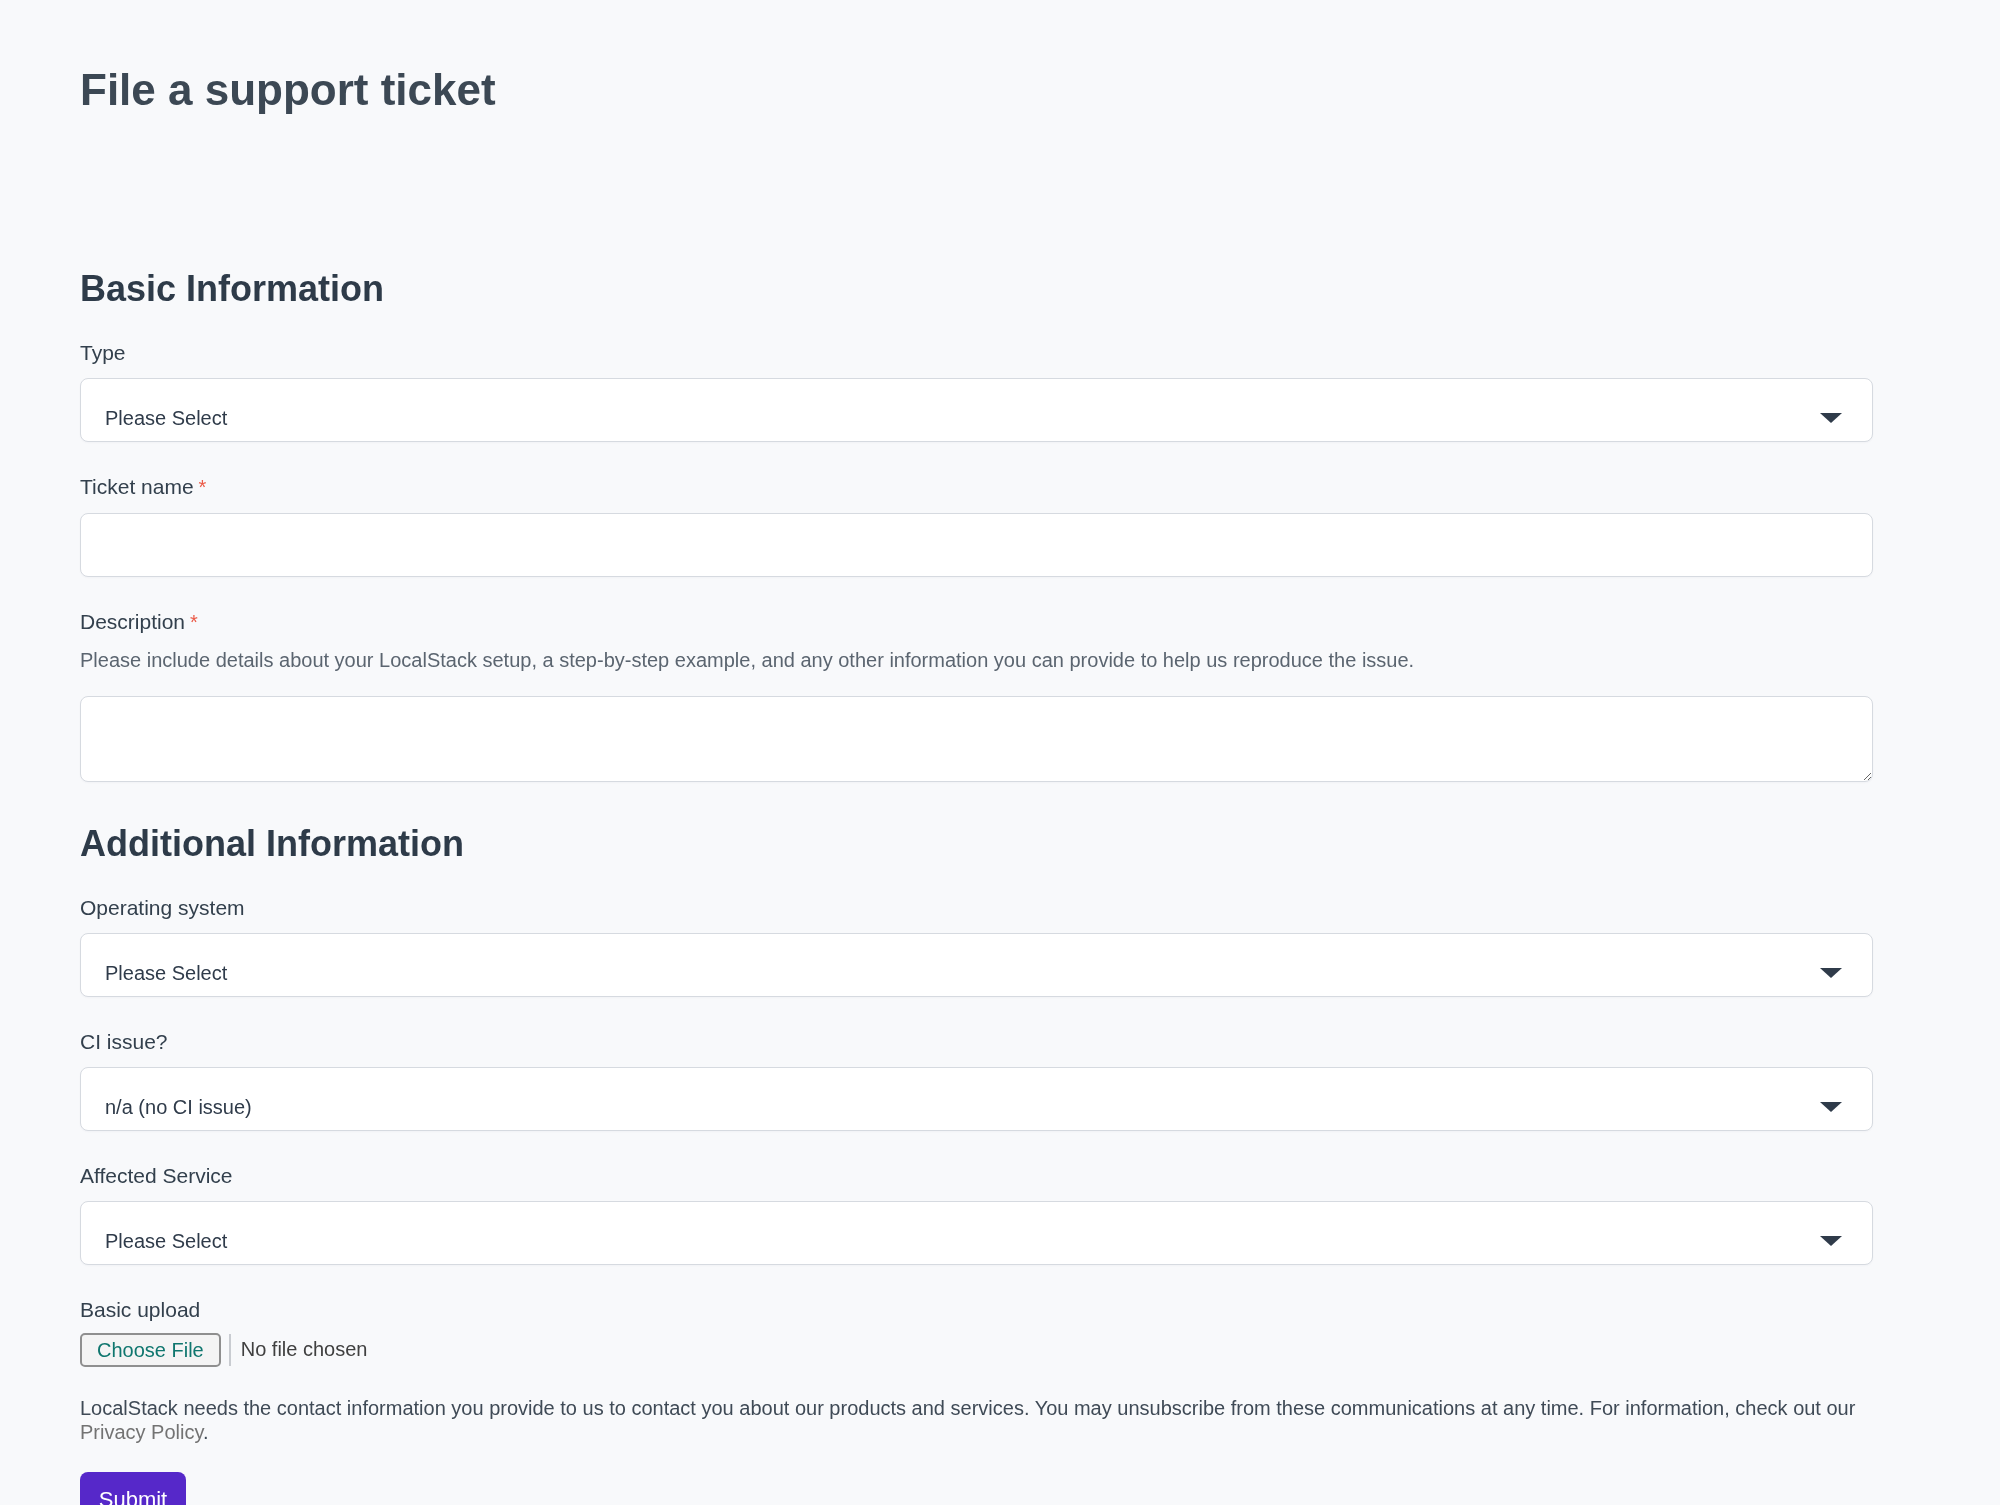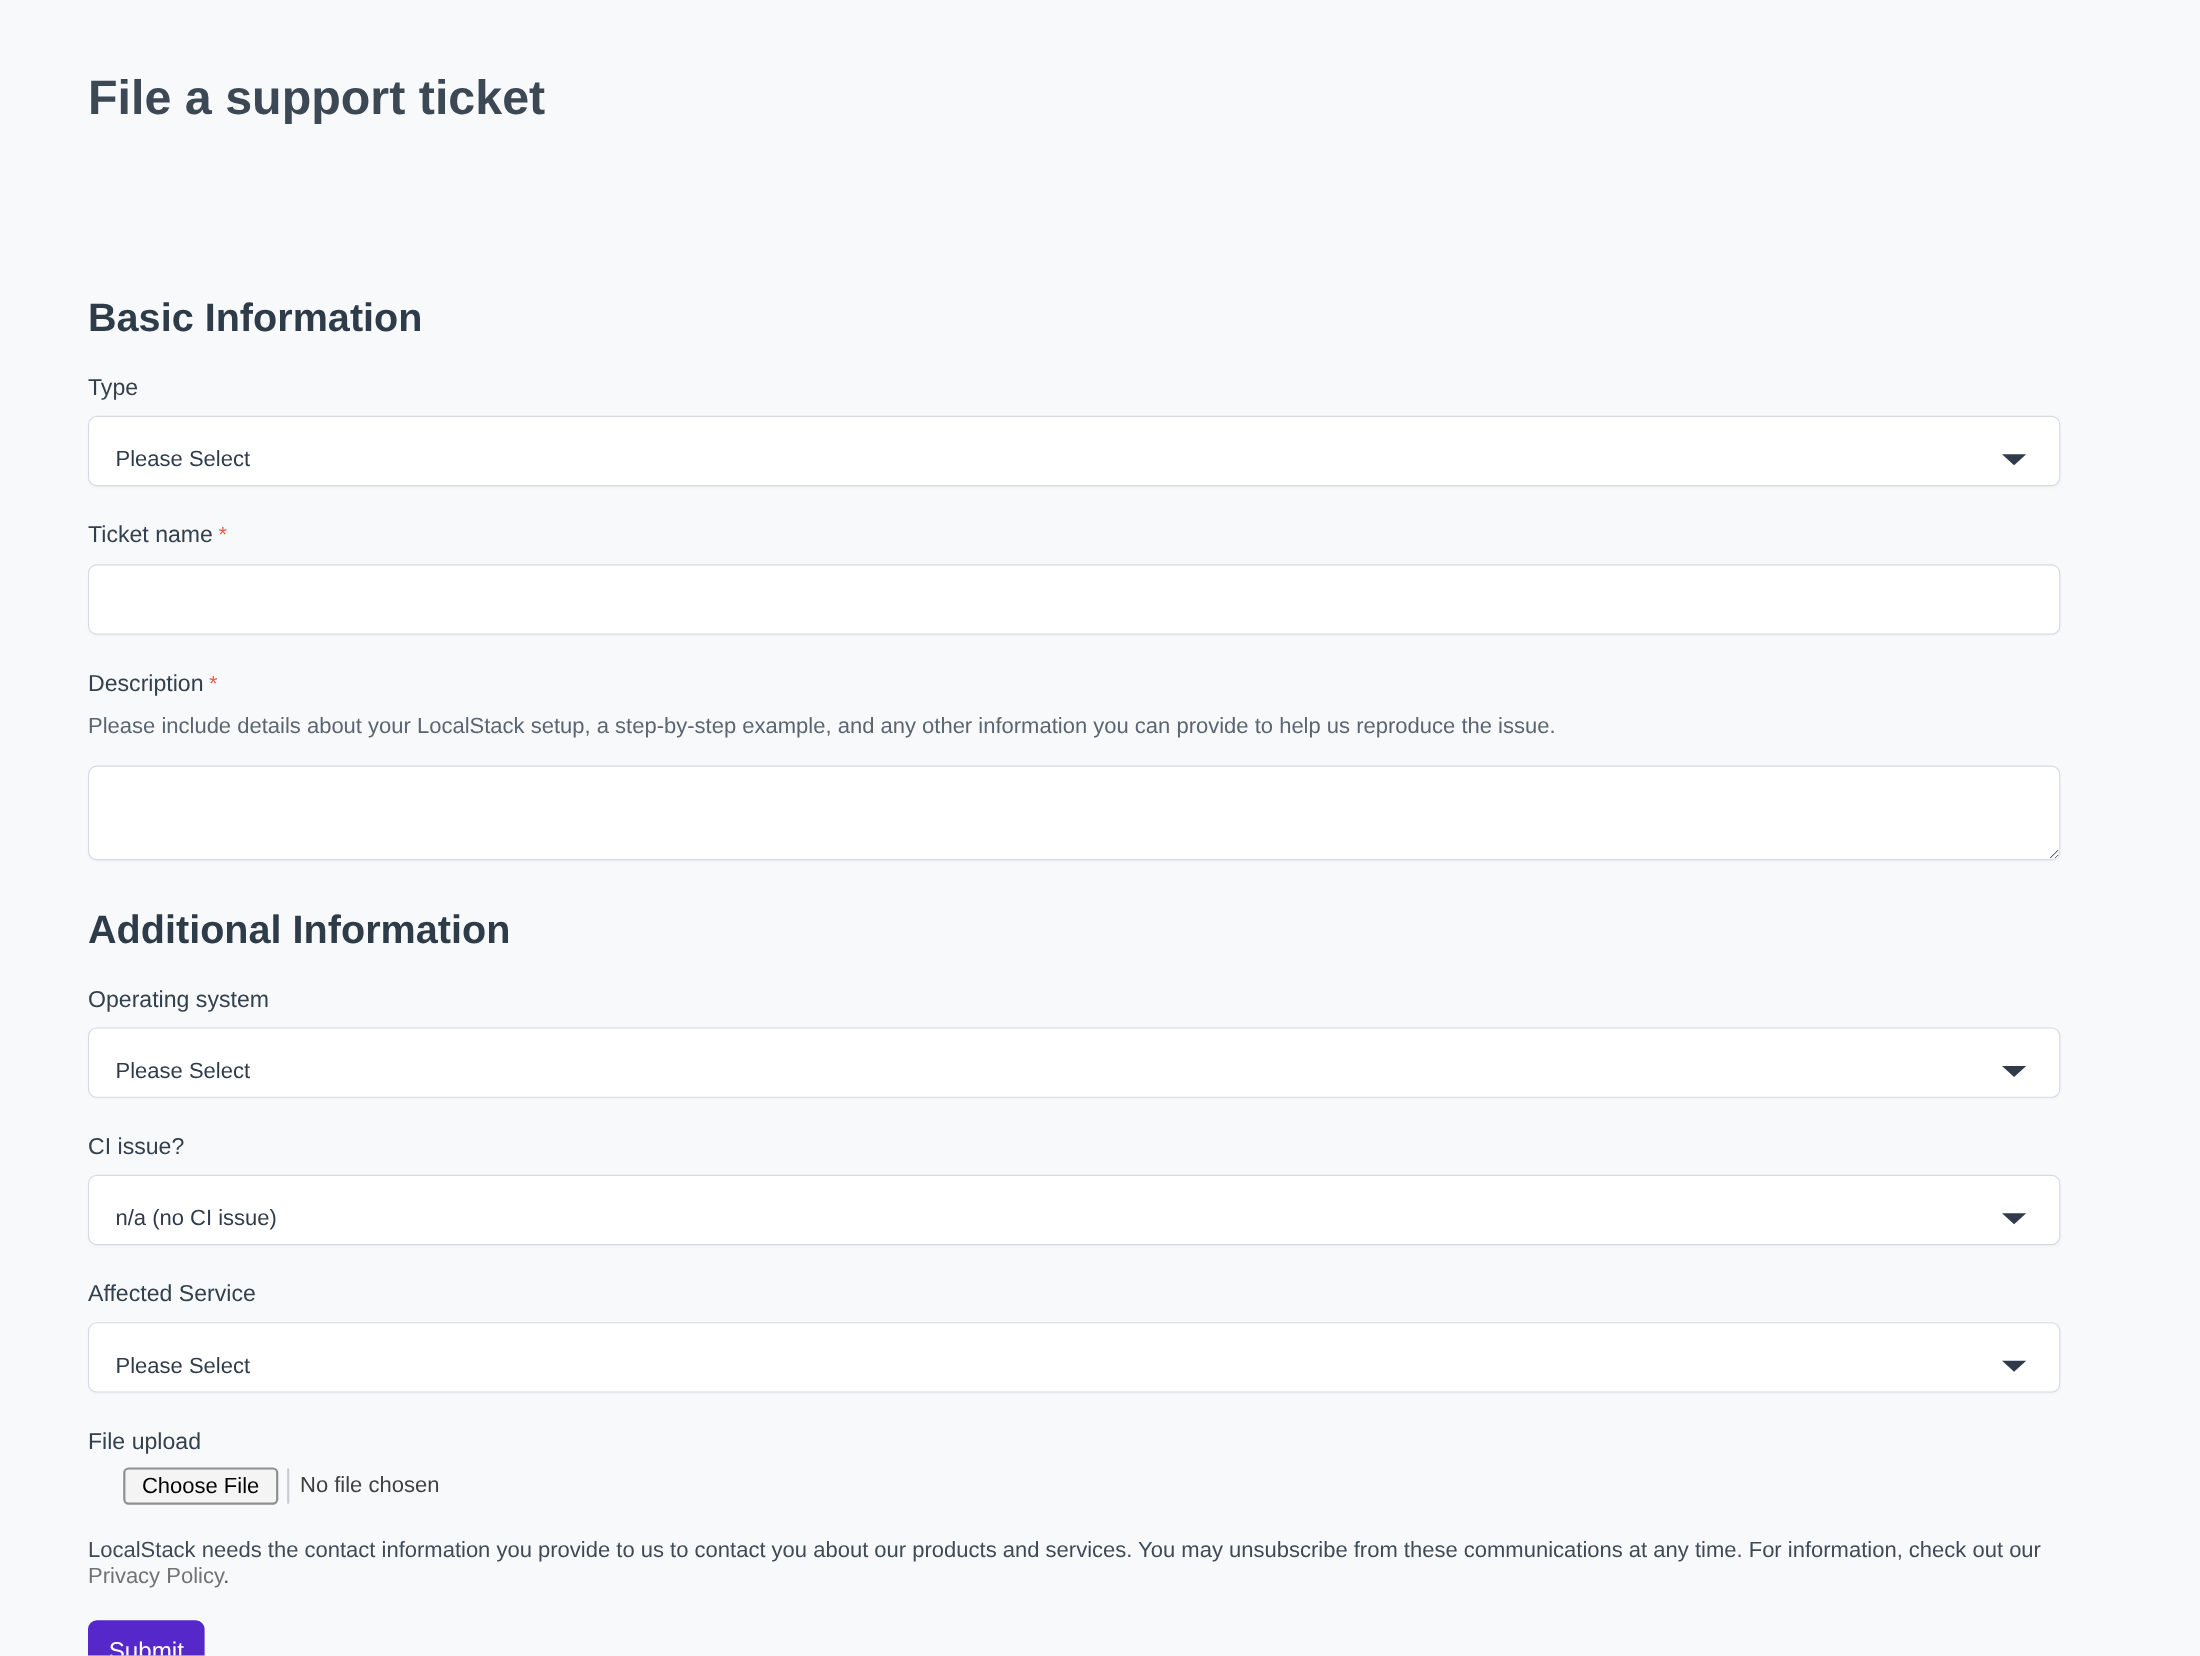--- a/index.html
+++ b/index.html
@@ -109,25 +109,24 @@
     display: flex;
     align-items: center;
     height: 40px;
   }
   .file-button {
     background: #f4f4f4;
     border: 2px solid #8f8f8f;
     border-radius: 5px;
     font-family: "Liberation Sans", sans-serif;
     font-size: 20px;
-    color: #000000;
+    color: #0f766e;
     padding: 4px 15px;
     cursor: pointer;
     line-height: 22px;
-    margin-left: 32px;
   }
   .file-divider {
     width: 2px;
     height: 32px;
     background: #c9ccd1;
     margin-left: 8px;
   }
   .file-status {
     font-size: 20px;
     color: #404040;
@@ -212,21 +211,21 @@
 
       <div class="field">
         <span class="field-label">Affected Service</span>
         <div class="select-box">
           <span class="select-value">Please Select</span>
           <span class="caret-down"></span>
         </div>
       </div>
 
       <div class="field file-field">
-        <span class="field-label">File upload</span>
+        <span class="field-label">Basic upload</span>
         <div class="file-row">
           <button class="file-button">Choose File</button>
           <span class="file-divider"></span>
           <span class="file-status">No file chosen</span>
         </div>
       </div>
     </div>
 
     <div class="privacy-note"><span>LocalStack needs the contact information you provide to us to contact you about our products and services. You may unsubscribe from these communications at any time. For information, check out our </span><a class="privacy-link">Privacy Policy</a><span>.</span></div>
 

